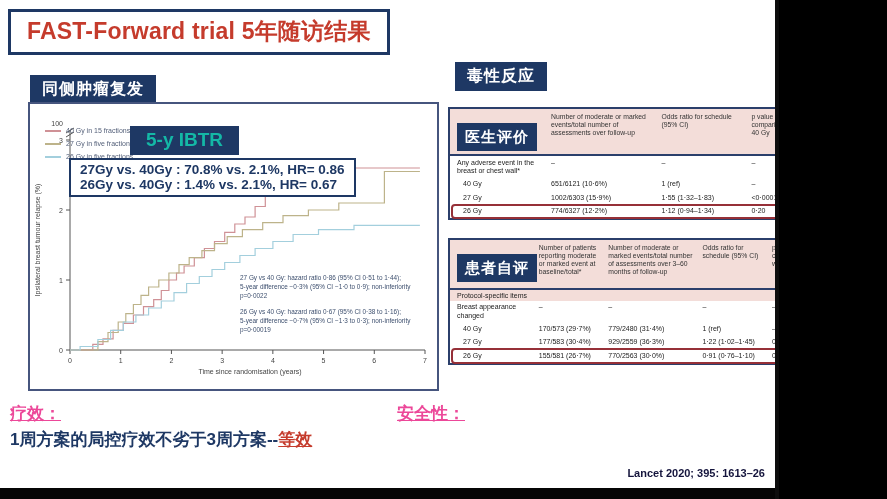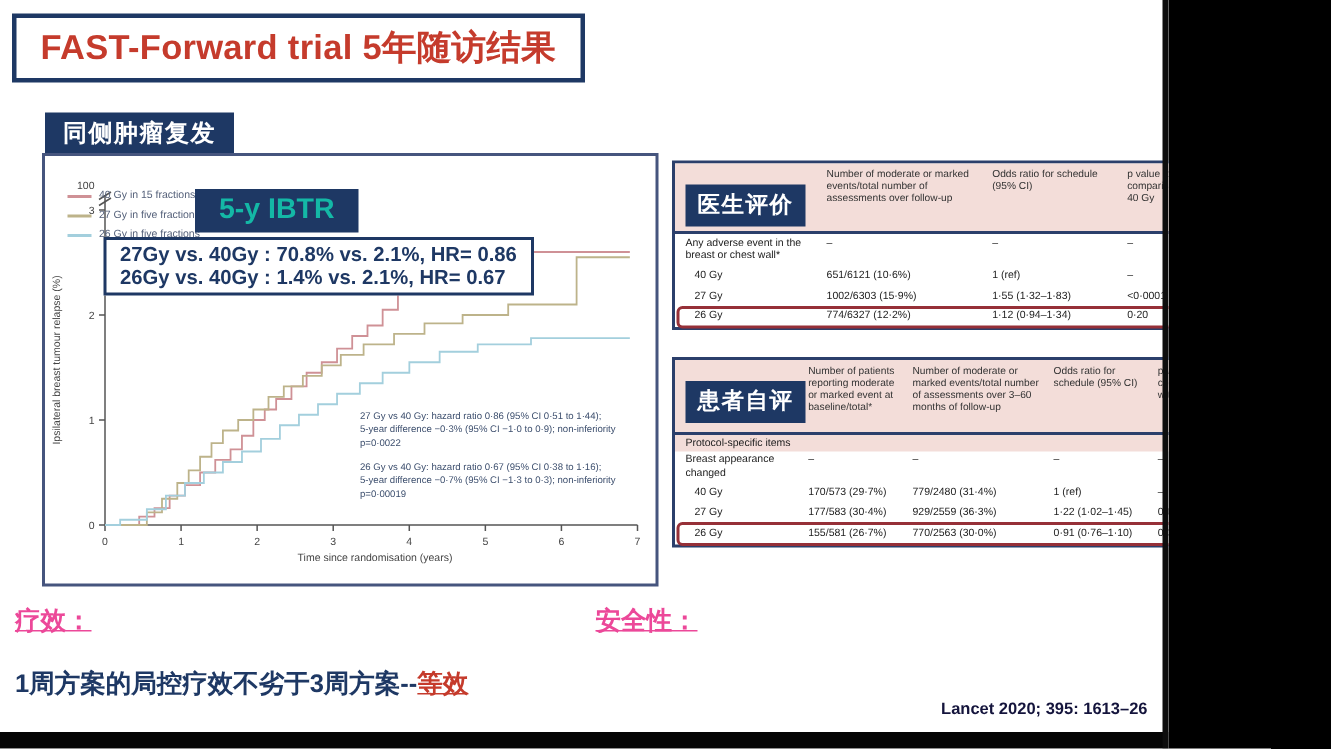--- a/index.html
+++ b/index.html
@@ -53,21 +53,21 @@
   #patient-table .c0 { width:20%; } #patient-table .c1 { width:17%; }
   #patient-table .c2 { width:23%; } #patient-table .c3 { width:17%; }
   #patient-table .c4 { width:11.5%; } #patient-table .c5 { width:11.5%; }
   .row-highlight { position:absolute; left:1px; top:-1px; bottom:-1px; border:2px solid #963038;
     border-radius:4px; pointer-events:none; }
 
   
   .conclusion-title { position:absolute; top:402px; color:#ec4899; font-weight:bold; font-size:17px;
     text-decoration:underline; }
   .conclusion-line { position:absolute; top:428px; font-weight:bold; font-size:17px; color:#1e3864;
-    white-space:nowrap;margin-top:16px; }
+    white-space:nowrap; }
   .conclusion-line .hl { color:#c53b2c; text-decoration:underline; }
   #efficacy-title, #efficacy-line { left:10px; }
   #safety-title, #safety-line { left:397px; }
 
   #citation { position:absolute; right:14px; top:467px; font-size:11px; font-weight:bold; color:#14143c; }
   #bottom-bar { position:absolute; left:0; right:0; bottom:0; height:11px; background:#050505; }
   #right-edge { position:absolute; right:0; top:0; bottom:0; width:4px; background:#0d0d0d; }
 </style>
 </head>
 <body>
@@ -137,20 +137,21 @@
       <div>26Gy vs. 40Gy : 1.4% vs. 2.1%, HR= 0.67</div>
     </div>
     <div id="chart-annotations">
       <div>27 Gy vs 40 Gy: hazard ratio 0·86 (95% CI 0·51 to 1·44);</div>
       <div>5-year difference −0·3% (95% CI −1·0 to 0·9); non-inferiority p=0·0022</div>
       <div class="gap">26 Gy vs 40 Gy: hazard ratio 0·67 (95% CI 0·38 to 1·16);</div>
       <div>5-year difference −0·7% (95% CI −1·3 to 0·3); non-inferiority p=0·00019</div>
     </div>
   </div>
 
+  <div id="right-header" class="section-header">毒性反应</div>
 
   <div id="patient-table" class="lancet-table">
       <div class="t-head">
         <div class="t-cell h c0"><div class="t-label">患者自评</div></div>
         <div class="t-cell h c1">Number of patients reporting moderate or marked event at baseline/total*</div>
         <div class="t-cell h c2">Number of moderate or marked events/total number of assessments over 3–60 months of follow-up</div>
         <div class="t-cell h c3">Odds ratio for schedule (95% CI)</div>
         <div class="t-cell h c4">p value for comparison with 40 Gy</div>
         <div class="t-cell h c5">p value for comparison between 27 Gy and 26 Gy</div>
       </div>

